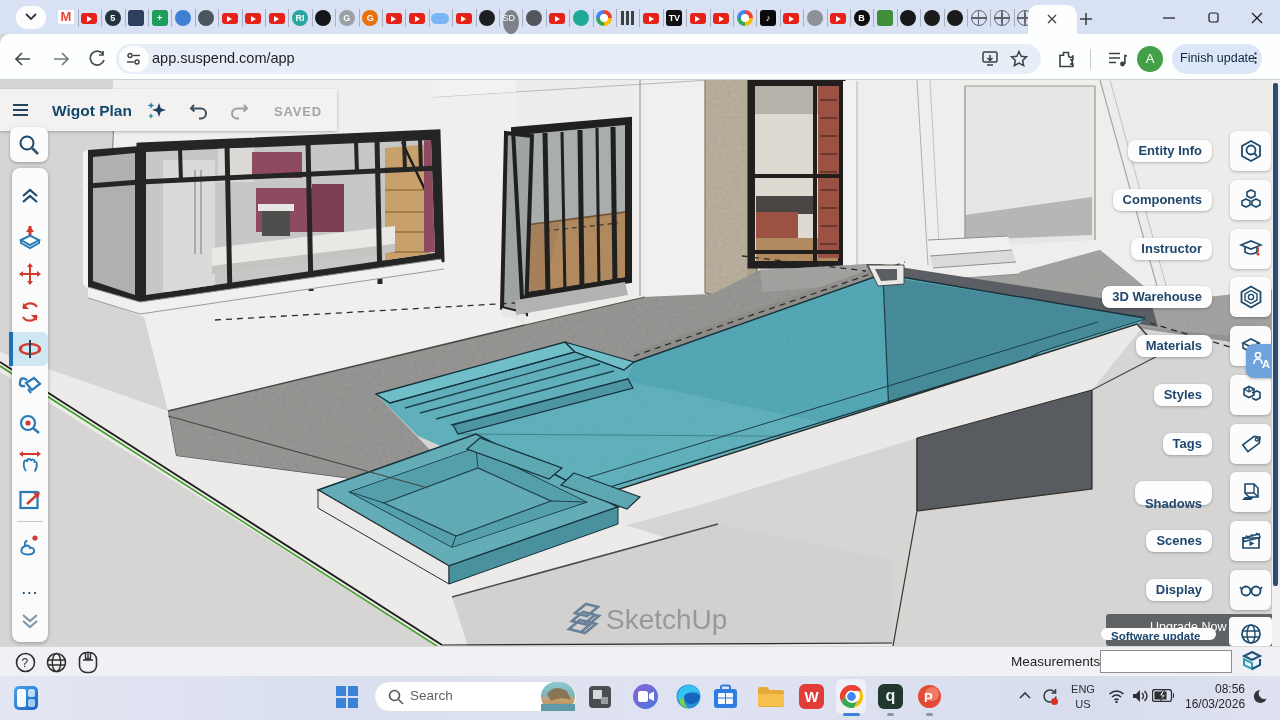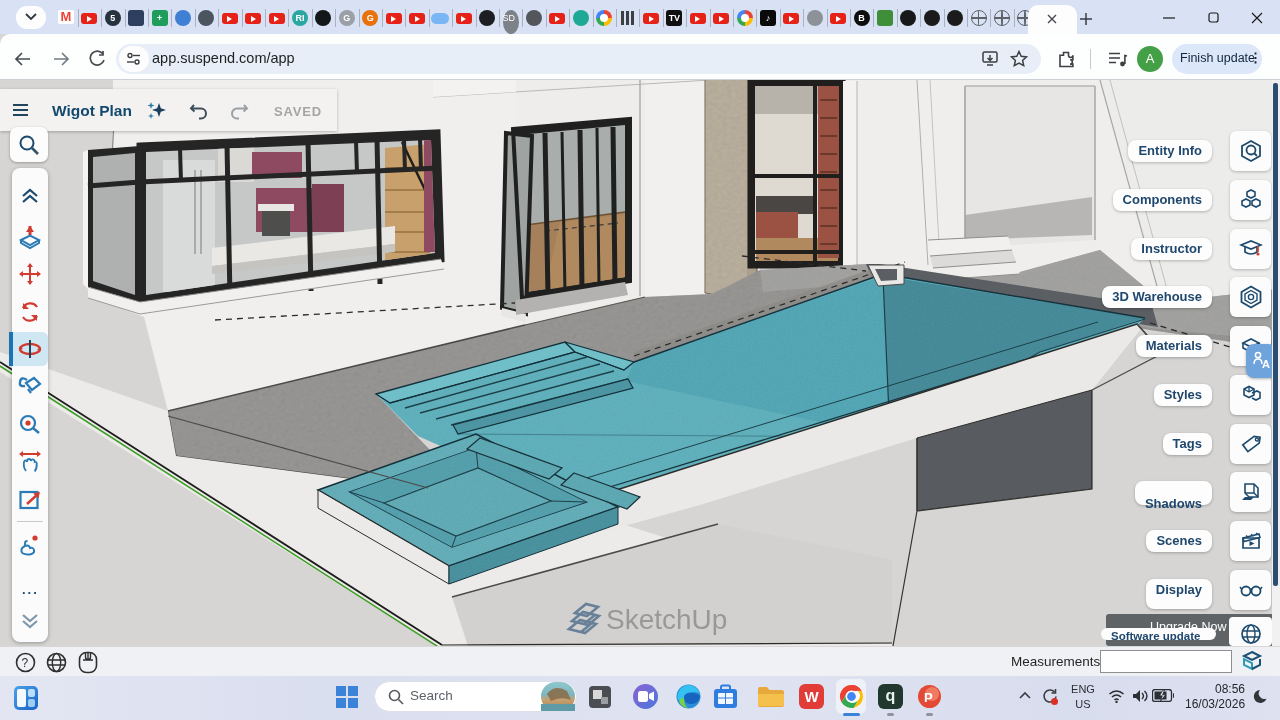--- a/index.html
+++ b/index.html
@@ -478,21 +478,21 @@
     </svg>
 <span class="abs" style="right:68px;top:140px;height:22px;background:#fdfdfd;border-radius:8px;box-shadow:0 1px 3px rgba(0,0,0,0.25);font-size:13px;font-weight:bold;color:#20486e;line-height:22px;padding:0 10px;white-space:nowrap">Entity Info</span>
     <span class="abs" style="right:68px;top:189px;height:22px;background:#fdfdfd;border-radius:8px;box-shadow:0 1px 3px rgba(0,0,0,0.25);font-size:13px;font-weight:bold;color:#20486e;line-height:22px;padding:0 10px;white-space:nowrap">Components</span>
     <span class="abs" style="right:68px;top:238px;height:22px;background:#fdfdfd;border-radius:8px;box-shadow:0 1px 3px rgba(0,0,0,0.25);font-size:13px;font-weight:bold;color:#20486e;line-height:22px;padding:0 10px;white-space:nowrap">Instructor</span>
     <span class="abs" style="right:68px;top:286px;height:22px;background:#fdfdfd;border-radius:8px;box-shadow:0 1px 3px rgba(0,0,0,0.25);font-size:13px;font-weight:bold;color:#20486e;line-height:22px;padding:0 10px;white-space:nowrap">3D Warehouse</span>
     <span class="abs" style="right:68px;top:335px;height:22px;background:#fdfdfd;border-radius:8px;box-shadow:0 1px 3px rgba(0,0,0,0.25);font-size:13px;font-weight:bold;color:#20486e;line-height:22px;padding:0 10px;white-space:nowrap">Materials</span>
     <span class="abs" style="right:68px;top:384px;height:22px;background:#fdfdfd;border-radius:8px;box-shadow:0 1px 3px rgba(0,0,0,0.25);font-size:13px;font-weight:bold;color:#20486e;line-height:22px;padding:0 10px;white-space:nowrap">Styles</span>
     <span class="abs" style="right:68px;top:433px;height:22px;background:#fdfdfd;border-radius:8px;box-shadow:0 1px 3px rgba(0,0,0,0.25);font-size:13px;font-weight:bold;color:#20486e;line-height:22px;padding:0 10px;white-space:nowrap">Tags</span>
     <span class="abs" style="right:68px;top:481px;height:22px;background:#fdfdfd;border-radius:8px;box-shadow:0 1px 3px rgba(0,0,0,0.25);font-size:13px;font-weight:bold;color:#20486e;line-height:22px;padding:12px 10px;white-space:nowrap">Shadows</span>
     <span class="abs" style="right:68px;top:530px;height:22px;background:#fdfdfd;border-radius:8px;box-shadow:0 1px 3px rgba(0,0,0,0.25);font-size:13px;font-weight:bold;color:#20486e;line-height:22px;padding:0 10px;white-space:nowrap">Scenes</span>
-    <span class="abs" style="right:68px;top:579px;height:30px;background:#fdfdfd;border-radius:8px;box-shadow:0 1px 3px rgba(0,0,0,0.25);font-size:13px;font-weight:bold;color:#20486e;line-height:22px;padding:0 10px;white-space:nowrap">Display</span>
+    <span class="abs" style="right:68px;top:579px;height:22px;background:#fdfdfd;border-radius:8px;box-shadow:0 1px 3px rgba(0,0,0,0.25);font-size:13px;font-weight:bold;color:#20486e;line-height:22px;padding:0 10px;white-space:nowrap">Display</span>
     <span class="abs" style="left:1230px;top:131px;width:41px;height:40px;background:#fcfcfc;border-radius:6px;box-shadow:0 1px 3px rgba(0,0,0,0.25)"></span>
     <svg class="abs" style="left:1239px;top:139px" width="24" height="24">
       <path d="M12 2 L21 7 V17 L12 22 L3 17 V7 Z" stroke="#1c4a6e" stroke-width="1.8" fill="none"></path>
       <circle cx="12" cy="11" r="4.5" stroke="#1c4a6e" stroke-width="1.8" fill="none"></circle>
       <path d="M15 14 L18 17" stroke="#1c4a6e" stroke-width="1.8"></path>
     </svg>
     <span class="abs" style="left:1230px;top:180px;width:41px;height:40px;background:#fcfcfc;border-radius:6px;box-shadow:0 1px 3px rgba(0,0,0,0.25)"></span>
     <svg class="abs" style="left:1239px;top:188px" width="24" height="24">
       <path d="M12 2 l4 2 v4 l-4 2 -4 -2 V4 Z M7 11 l4 2 v4 l-4 2 -4 -2 v-4 Z M17 11 l4 2 v4 l-4 2 -4 -2 v-4 Z" stroke="#1c4a6e" stroke-width="1.6" fill="none"></path>
     </svg>

